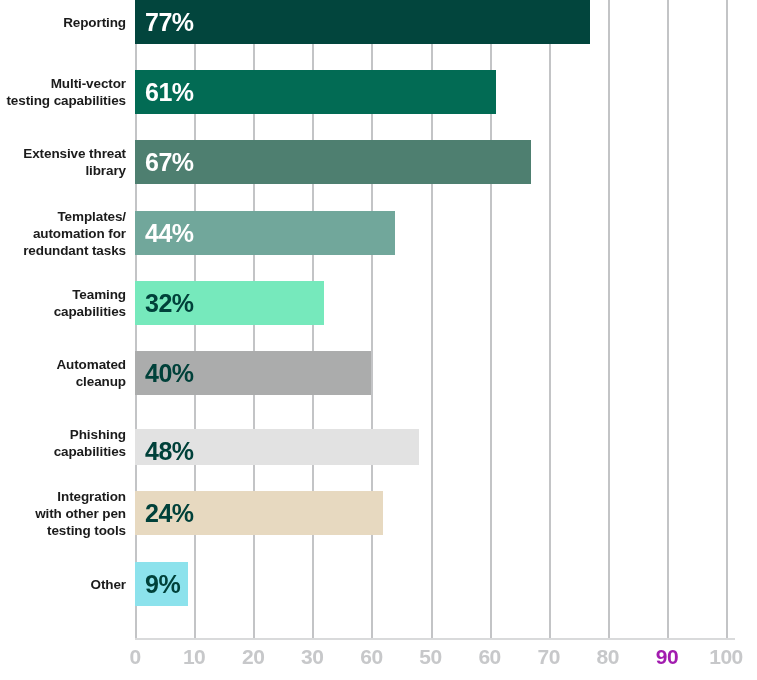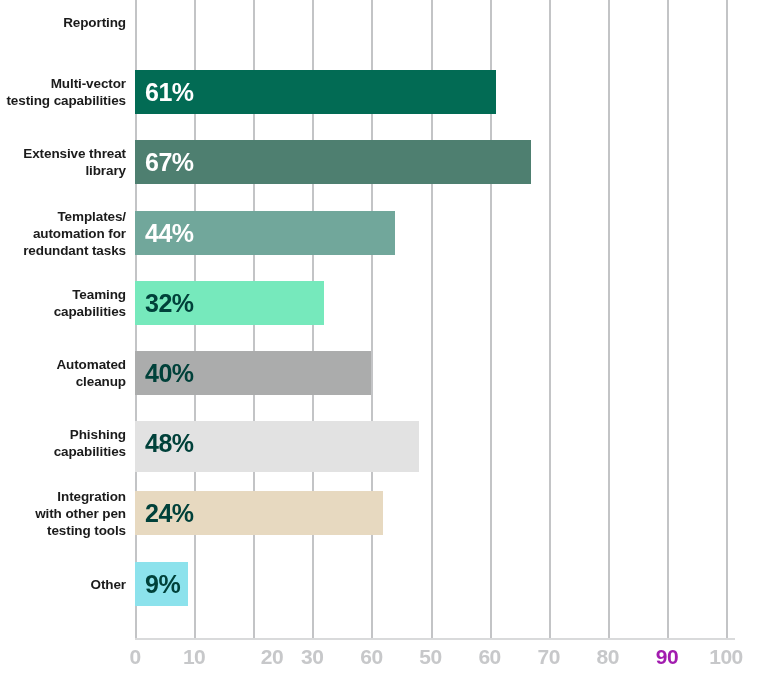--- a/index.html
+++ b/index.html
@@ -122,20 +122,23 @@
       </div>
   </div>
 
   <div class="axis-line"></div>
 
   <div id="rows">
       <div class="row" style="top: 0px; height: 44px;">
         <div class="cat-label" style="top: 14px;">
           <div>Reporting</div>
         </div>
+        <div class="bar" style="top: 0px; height: 44px; width: 455.07px; background: rgb(2, 69, 61);">
+          <div class="bar-value v-light" style="top: 10px;">77%</div>
+        </div>
       </div>
       <div class="row" style="top: 70px; height: 44px;">
         <div class="cat-label" style="top: 5px;">
           <div>Multi-vector</div>
           <div>testing capabilities</div>
         </div>
         <div class="bar" style="top: 0px; height: 44px; width: 360.51px; background: rgb(2, 107, 84);">
           <div class="bar-value v-light" style="top: 10px;">61%</div>
         </div>
       </div>
@@ -174,21 +177,21 @@
         </div>
         <div class="bar" style="top: 0px; height: 44px; width: 236.4px; background: rgb(171, 172, 172);">
           <div class="bar-value v-dark" style="top: 10px;">40%</div>
         </div>
       </div>
       <div class="row" style="top: 421px; height: 44px;">
         <div class="cat-label" style="top: 5px;">
           <div>Phishing</div>
           <div>capabilities</div>
         </div>
-        <div class="bar" style="top: 0px; height: 51px; width: 283.68px; background: rgb(226, 226, 226); text-align: right;">
+        <div class="bar" style="top: 8px; height: 36px; width: 283.68px; background: rgb(226, 226, 226); text-align: right;">
           <div class="bar-value v-dark" style="top: 10px;">48%</div>
         </div>
       </div>
       <div class="row" style="top: 491px; height: 44px;">
         <div class="cat-label" style="top: -3px;">
           <div>Integration</div>
           <div>with other pen</div>
           <div>testing tools</div>
         </div>
         <div class="bar" style="top: 0px; height: 44px; width: 248.22px; background: rgb(231, 217, 192);">
@@ -201,21 +204,21 @@
         </div>
         <div class="bar" style="top: 0px; height: 44px; width: 53.19px; background: rgb(140, 226, 236);">
           <div class="bar-value v-dark" style="top: 10px;">9%</div>
         </div>
       </div>
     </div>
 
   <div id="ticks">
       <div class="tick-label" style="left: 135px; color: rgb(199, 200, 202);">0</div>
       <div class="tick-label" style="left: 194.1px; color: rgb(199, 200, 202);">10</div>
-      <div class="tick-label" style="left: 253.2px; color: rgb(199, 200, 202); text-align: right;">20</div>
+      <div class="tick-label" style="left: 253.2px; color: rgb(199, 200, 202);">20</div>
       <div class="tick-label" style="left: 312.3px; color: rgb(199, 200, 202);">30</div>
       <div class="tick-label" style="left: 371.4px; color: rgb(199, 200, 202);">60</div>
       <div class="tick-label" style="left: 430.5px; color: rgb(199, 200, 202);">50</div>
       <div class="tick-label" style="left: 489.6px; color: rgb(199, 200, 202);">60</div>
       <div class="tick-label" style="left: 548.7px; color: rgb(199, 200, 202);">70</div>
       <div class="tick-label" style="left: 607.8px; color: rgb(199, 200, 202);">80</div>
       <div class="tick-label" style="left: 666.9px; color: #a21caf;">90</div>
       <div class="tick-label" style="left: 726px; color: rgb(199, 200, 202);">100</div>
     </div>
 

